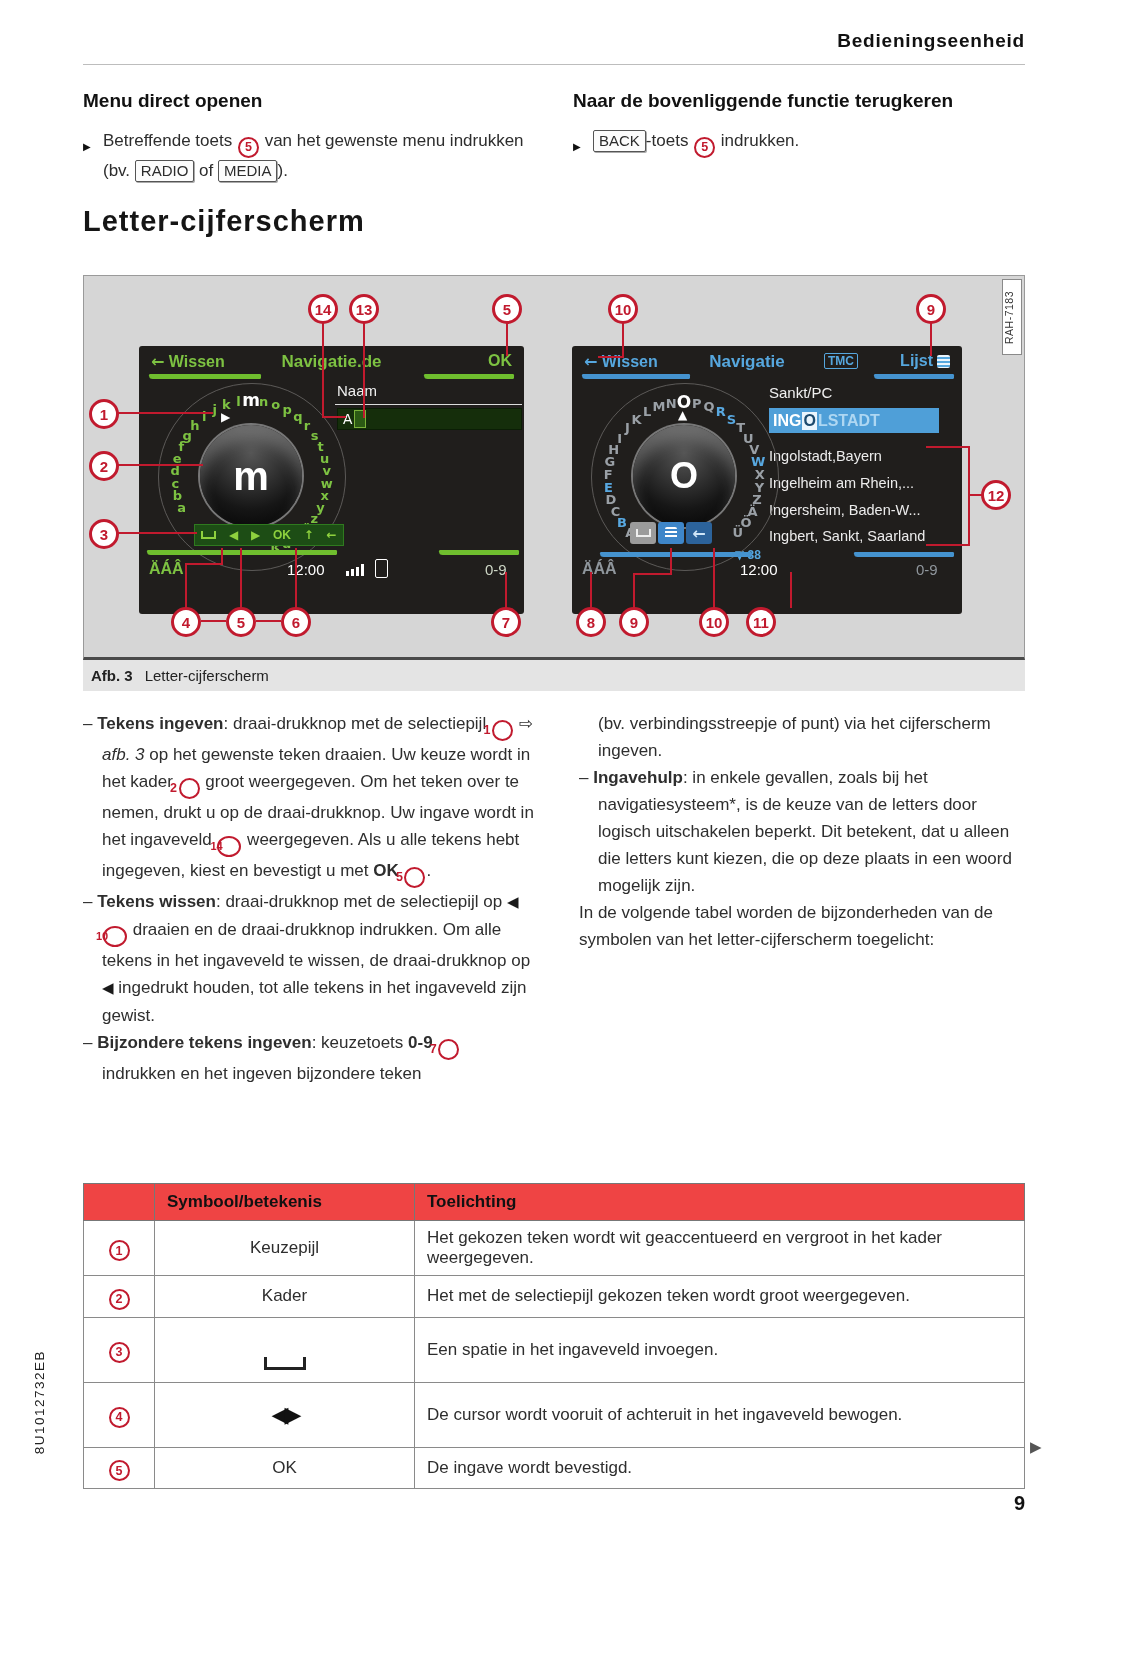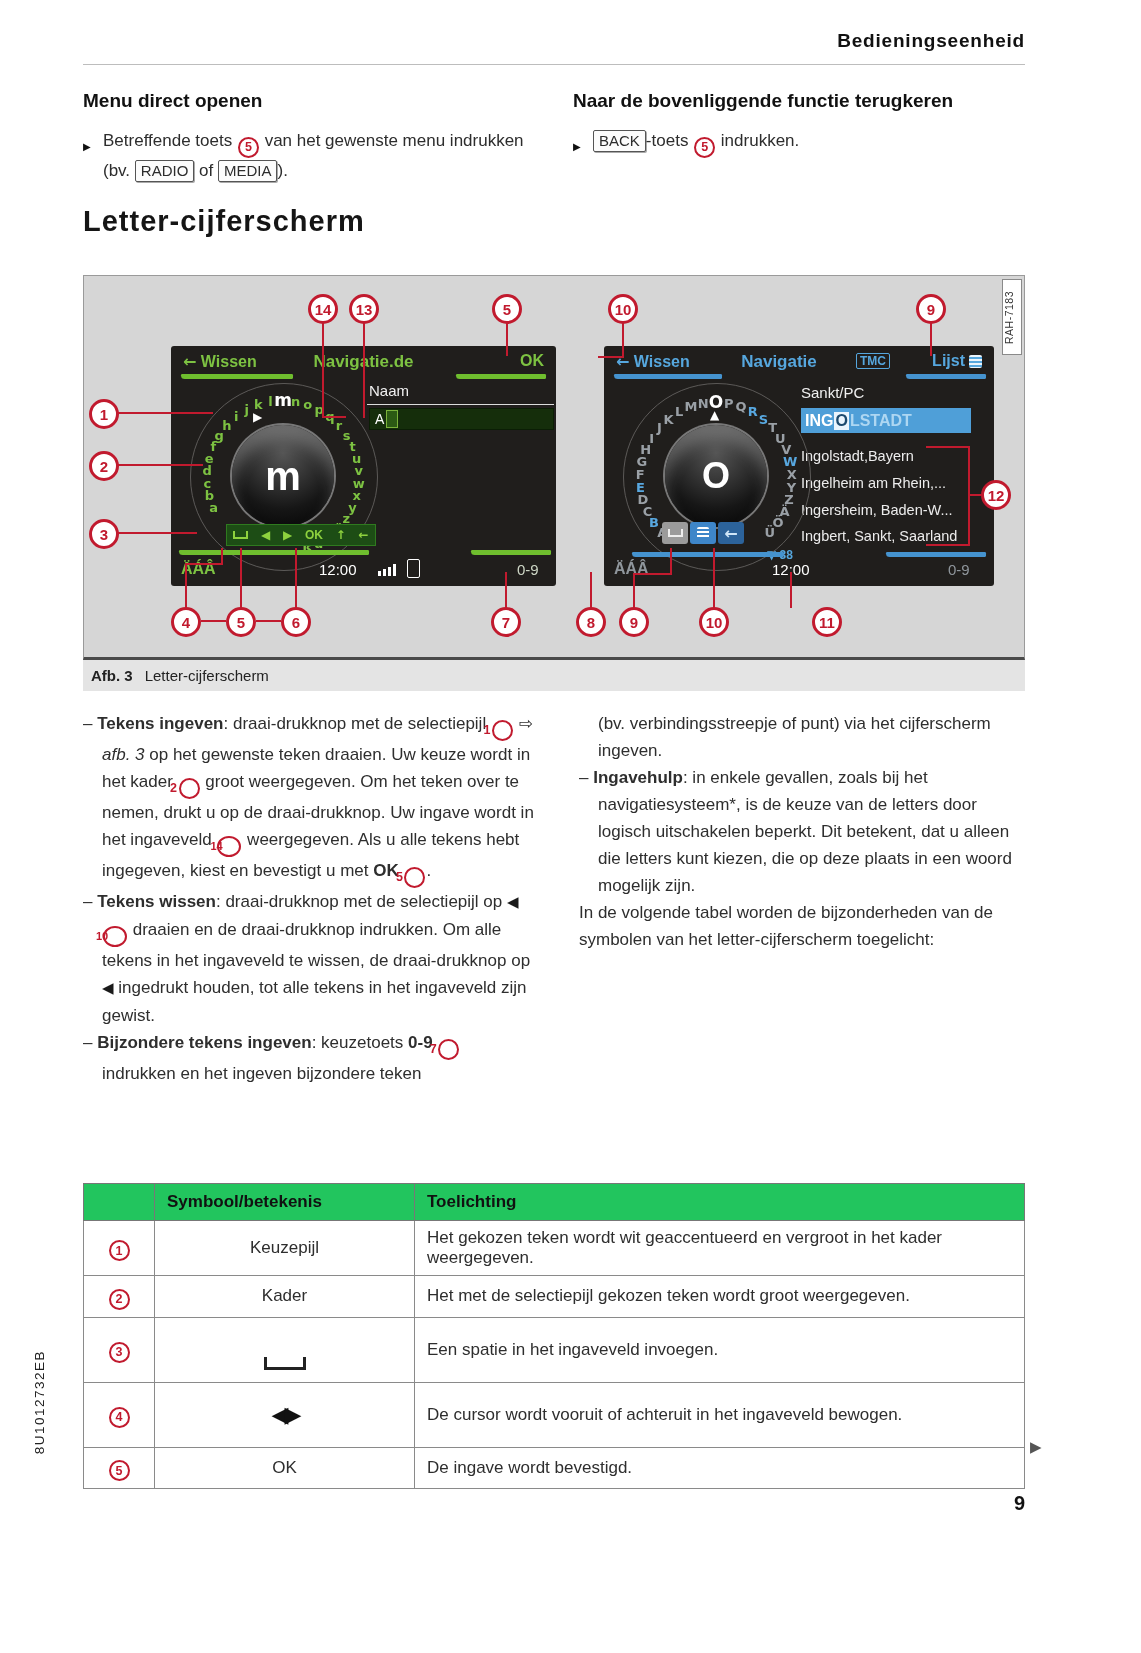--- a/index.html
+++ b/index.html
@@ -28,22 +28,22 @@
 
   .section-title{position:absolute;left:83px;top:205px;font-size:29px;font-weight:bold;
                  letter-spacing:1px;color:#151515;}
 
   
   .figure{position:absolute;left:83px;top:275px;width:942px;height:385px;background:#d6d6d6;
           border:1px solid #9a9a9a;border-bottom:3px solid #4a4a4a;box-sizing:border-box;}
   .img-code{position:absolute;right:2px;top:3px;width:18px;height:74px;background:#fff;
             border:1px solid #8a8a8a;writing-mode:vertical-rl;transform:rotate(180deg);
             font-size:10.5px;color:#333;text-align:center;letter-spacing:.5px;z-index:6;}
-  .screen{position:absolute;top:70px;width:385px;height:240px;background:#201e1c;
-          border-radius:3px;overflow:hidden;margin-left:32px;}
+  .screen{position:absolute;top:70px;width:385px;height:268px;background:#201e1c;
+          border-radius:3px;overflow:hidden;}
   #screen-left{left:55px;} #screen-right{left:488px;width:390px;}
   .sw{position:absolute;height:5px;border-radius:3px 3px 4px 10px;}
   .sw.green{background:#6fbe2e;} .sw.blue{background:#4593cf;}
   .nav-back{position:absolute;left:12px;top:6px;font-weight:bold;font-size:16px;}
   .nav-title{position:absolute;left:0;right:0;top:6px;text-align:center;font-weight:bold;font-size:17px;}
   .nav-right{position:absolute;right:12px;top:6px;font-weight:bold;font-size:16px;}
   .green-txt{color:#7dc242;} .blue-txt{color:#56a7de;}
   .field-label{position:absolute;color:#f0f0f0;font-size:15px;}
   .hairline{position:absolute;height:1px;background:#dcdcdc;}
   .naam-field{position:absolute;left:198px;top:62px;width:185px;height:22px;background:#152e0b;
@@ -99,21 +99,21 @@
   .body-col{position:absolute;top:710px;width:455px;font-size:17px;line-height:27px;color:#2e2e2e;}
   #col1{left:83px;} #col2{left:573px;margin-left:6px;}
   .hang{padding-left:19px;text-indent:-19px;}
   .cont-para{padding-left:19px;}
   .sub-heading{font-weight:bold;font-size:19px;line-height:25px;color:#111;margin:16px 0 12px 0;}
 
   
   .symbols-table{position:absolute;left:83px;top:1183px;width:942px;border-collapse:collapse;
                  font-size:17px;color:#2e2e2e;}
   .symbols-table th,.symbols-table td{border:1px solid #777;padding:7px 12px;}
-  .symbols-table th{background:#22c55e;text-align:left;font-size:17px;color:#111;height:22px;}
+  .symbols-table th{background:#ef4444;text-align:left;font-size:17px;color:#111;height:22px;}
   .symbols-table td{background:#fff;border-color:#8a8a8a;}
   .td-num{width:46px;text-align:center;}
   .td-sym{width:235px;text-align:center;}
   .space-sym{display:inline-block;width:36px;height:10px;border:3px solid #222;border-top:none;}
   .cursor-sym{font-family:"DejaVu Sans",sans-serif;font-size:22px;color:#111;letter-spacing:-4px;}
 
   .cont-marker{position:absolute;left:1030px;top:1438px;color:#555;font-size:15px;
                font-family:"DejaVu Sans",sans-serif;}
   .pagenum{position:absolute;left:960px;top:1492px;width:65px;text-align:right;
            font-weight:bold;font-size:20px;color:#111;}
@@ -329,21 +329,21 @@
     <div class="co" style="left:5px;top:123px">1</div>
     <div class="co" style="left:5px;top:175px">2</div>
     <div class="co" style="left:5px;top:243px">3</div>
     <div class="co" style="left:87px;top:331px">4</div>
     <div class="co" style="left:142px;top:331px">5</div>
     <div class="co" style="left:197px;top:331px">6</div>
     <div class="co" style="left:407px;top:331px">7</div>
     <div class="co" style="left:492px;top:331px">8</div>
     <div class="co" style="left:535px;top:331px">9</div>
     <div class="co" style="left:615px;top:331px">10</div>
-    <div class="co" style="left:728px;top:331px">11</div>
+    <div class="co" style="left:662px;top:331px">11</div>
     <div class="co" style="left:897px;top:204px">12</div>
   </div>
 
   <div class="capbar">
     <span class="cl">Afb. 3</span>
     <span>Letter-cijferscherm</span>
   </div>
 
   <div class="body-col" id="col1">
     <div class="hang"><span>– </span><span class="b">Tekens ingeven</span><span>: draai-drukknop met de selectiepijl </span><span class="cnum">1</span><span> </span><span class="glyph">⇨</span><span> </span><span class="i">afb. 3</span><span> op het gewenste teken draaien. Uw keuze wordt in het kader </span><span class="cnum">2</span><span> groot weergegeven. Om het teken over te nemen, drukt u op de draai-drukknop. Uw ingave wordt in het ingaveveld </span><span class="cnum cnum-w">14</span><span> weergegeven. Als u alle tekens hebt ingegeven, kiest en bevestigt u met </span><span class="b">OK</span><span> </span><span class="cnum">5</span><span>.</span></div>

